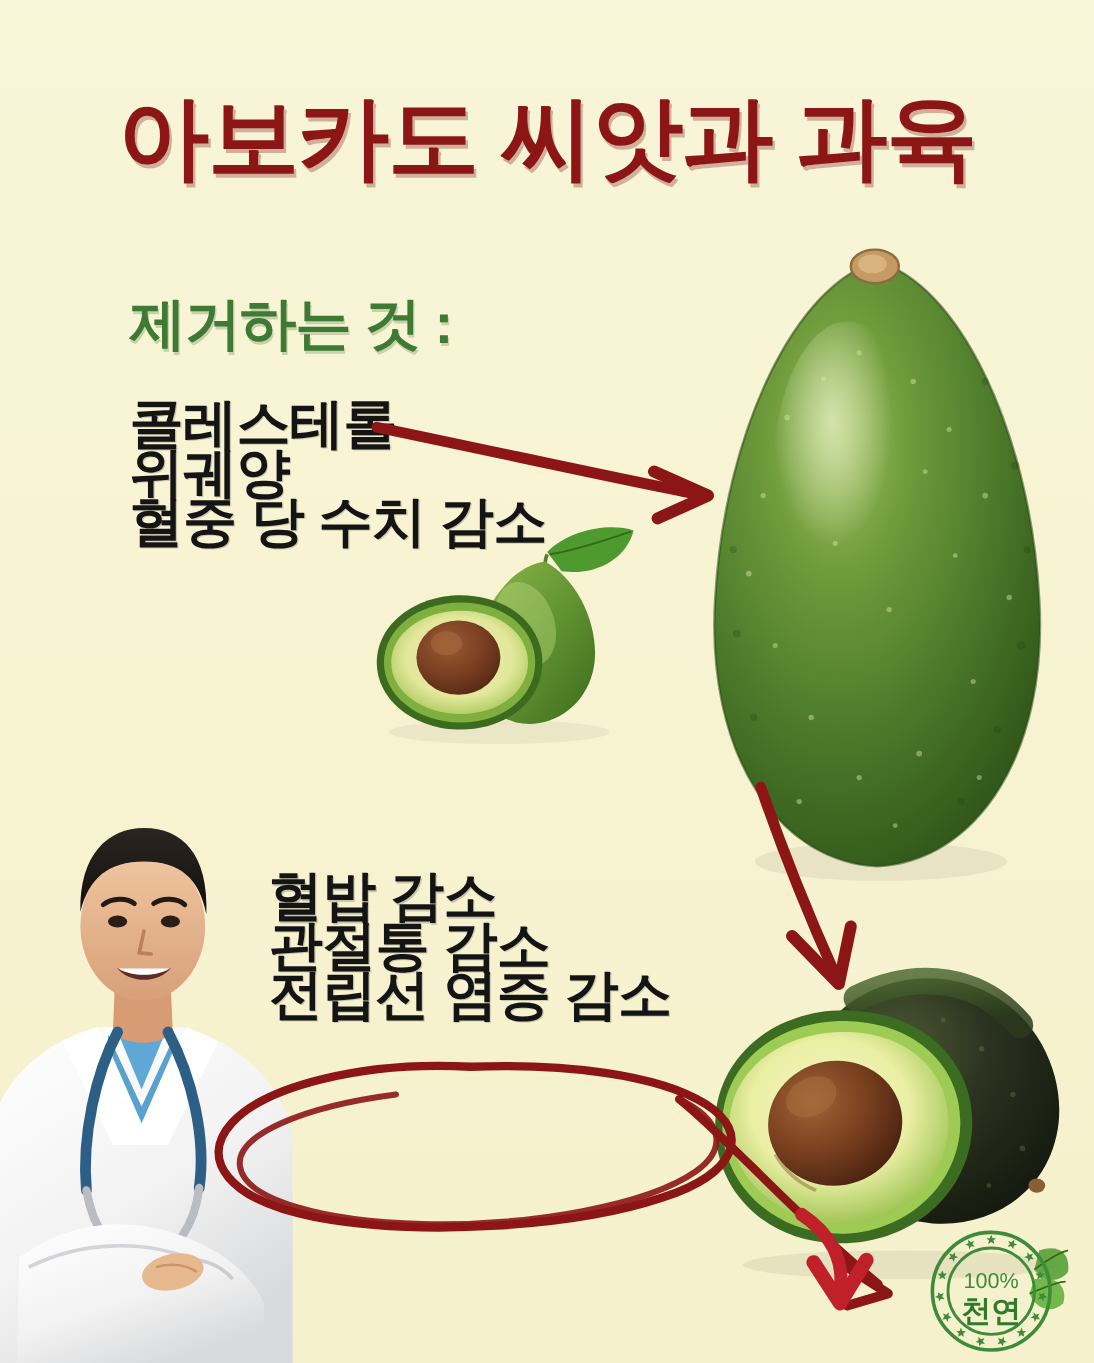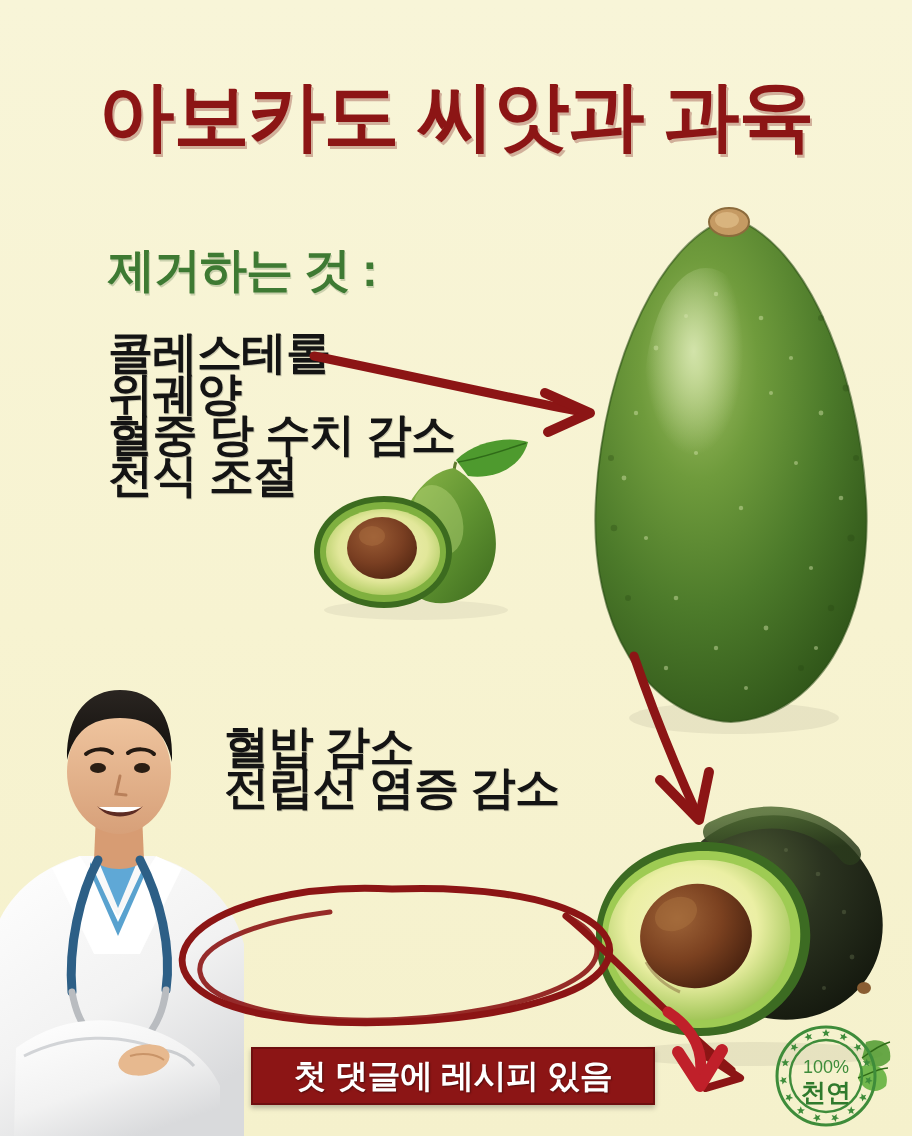--- a/index.html
+++ b/index.html
@@ -280,25 +280,25 @@
     <path d="M150 398 C 168 392 188 398 200 412" stroke="#CBCDD0" stroke-width="3" fill="none"></path>
     <ellipse cx="150" cy="406" rx="26" ry="15" fill="#E7B98F" transform="rotate(-12 150 406)"></ellipse>
     <path d="M136 402 C 148 398 162 400 170 406" stroke="#C99468" stroke-width="2" fill="none"></path>
   </svg>
 
   <div class="abs sec-head" id="head-remove">제거하는 것 :</div>
   <div class="abs bullets" id="list-remove">
     <div>콜레스테롤</div>
     <div>위궤양</div>
     <div>혈중 당 수치 감소</div>
-    <div>천식 조절</div>
   </div>
 
   <div class="abs bullets" id="list-help">
     <div>혈밥 감소</div>
+    <div>관절통 감소</div>
     <div>전립선 염증 감소</div>
   </div>
 
 
   <svg id="overlay" viewBox="0 0 912 1136">
 
     <g>
       <path d="M314 356 C 420 378 510 398 582 412" stroke="#8C1515" stroke-width="9" fill="none" stroke-linecap="round"></path>
       <path d="M545 393 L590 413 L548 432" stroke="#8C1515" stroke-width="10" fill="none" stroke-linecap="round" stroke-linejoin="round"></path>
     </g>
@@ -320,23 +320,20 @@
       <path d="M566 916 C 604 946 660 1010 732 1070" stroke="#8C1515" stroke-width="7" fill="none" stroke-linecap="round"></path>
       <path d="M700 1052 L740 1078 L706 1088" stroke="#8C1515" stroke-width="8" fill="none" stroke-linecap="round" stroke-linejoin="round"></path>
     </g>
 
     <g>
       <path d="M668 1012 C 692 1028 704 1050 700 1076" stroke="#C0202A" stroke-width="11" fill="none" stroke-linecap="round"></path>
       <path d="M678 1052 L700 1086 L722 1050" stroke="#C0202A" stroke-width="12" fill="none" stroke-linecap="round" stroke-linejoin="round"></path>
     </g>
   </svg>
 
-  <div class="abs" id="banner">
-    <span>첫 댓글에 레시피 있음</span>
-  </div>
 
   <svg class="abs" id="badge" viewBox="0 0 122 112">
     <g>
       <path d="M96 24 C 114 18 122 28 120 42 C 112 52 98 50 92 40 Z" fill="#4E9A2E" opacity=".85"></path>
       <path d="M92 40 C 100 34 112 26 120 24" stroke="#2F6B18" stroke-width="1.4" fill="none"></path>
       <path d="M92 48 C 110 44 120 54 116 68 C 106 78 92 72 88 60 Z" fill="#5BAE36" opacity=".85"></path>
       <path d="M88 60 C 98 56 110 50 118 50" stroke="#2F6B18" stroke-width="1.4" fill="none"></path>
     </g>
     <circle cx="56" cy="58" r="49" fill="none" stroke="#3E8C3A" stroke-width="3"></circle>
     <circle cx="56" cy="58" r="36" fill="none" stroke="#3E8C3A" stroke-width="2.4"></circle>

